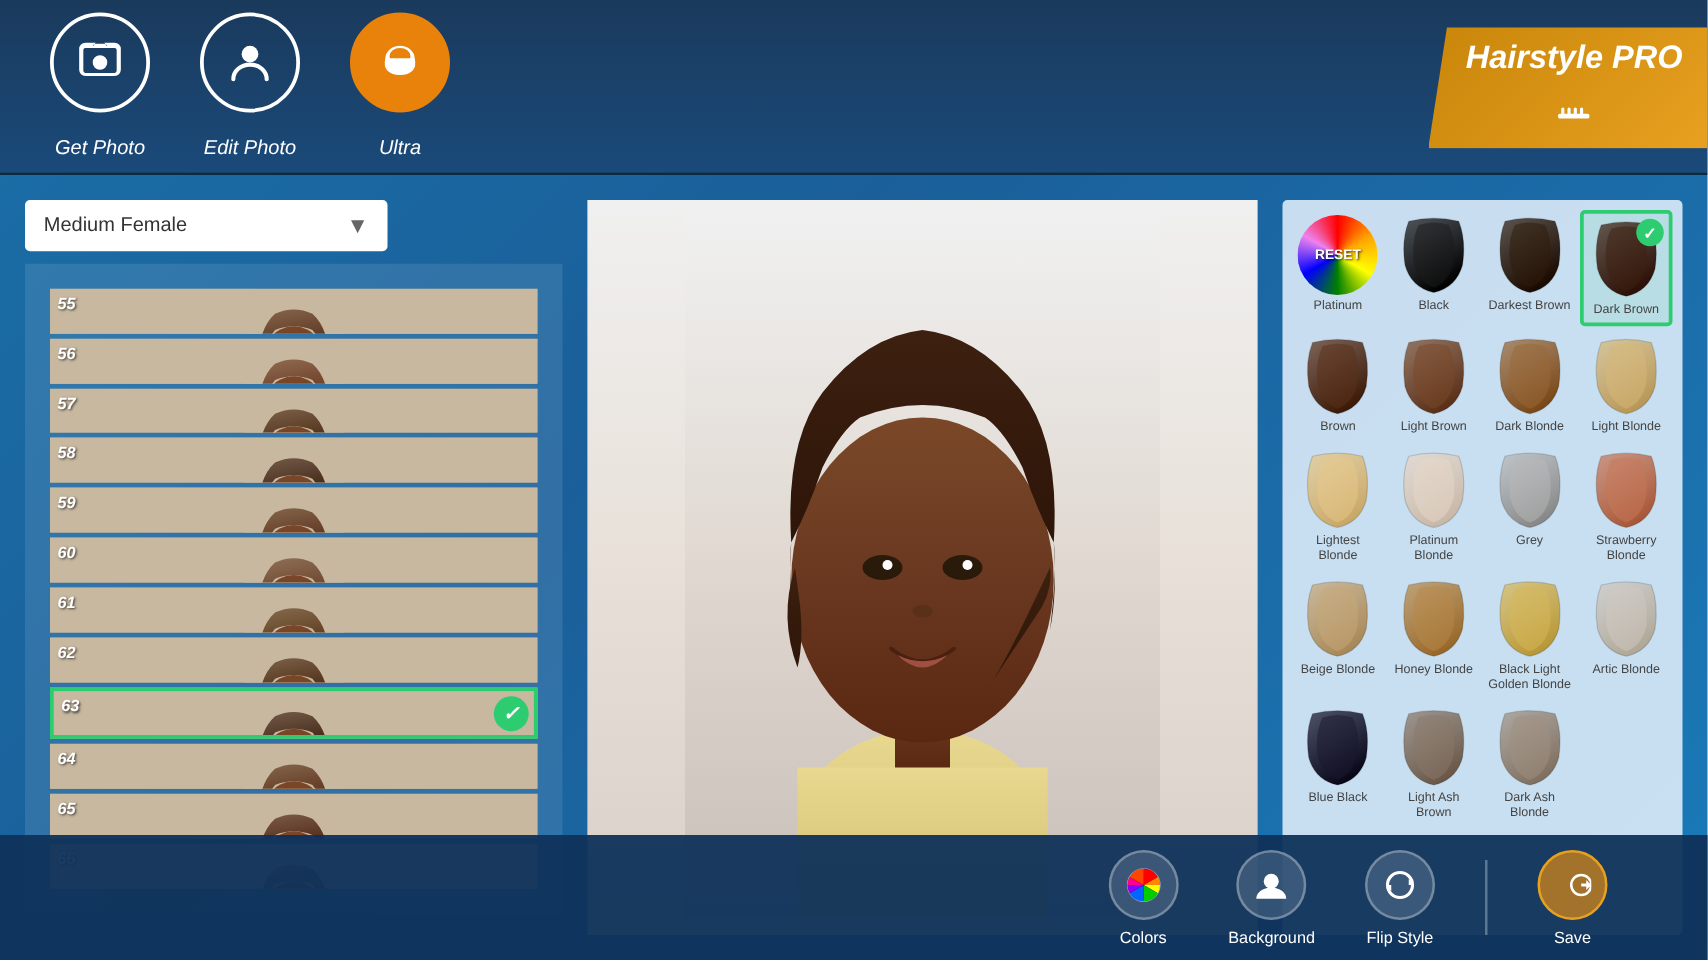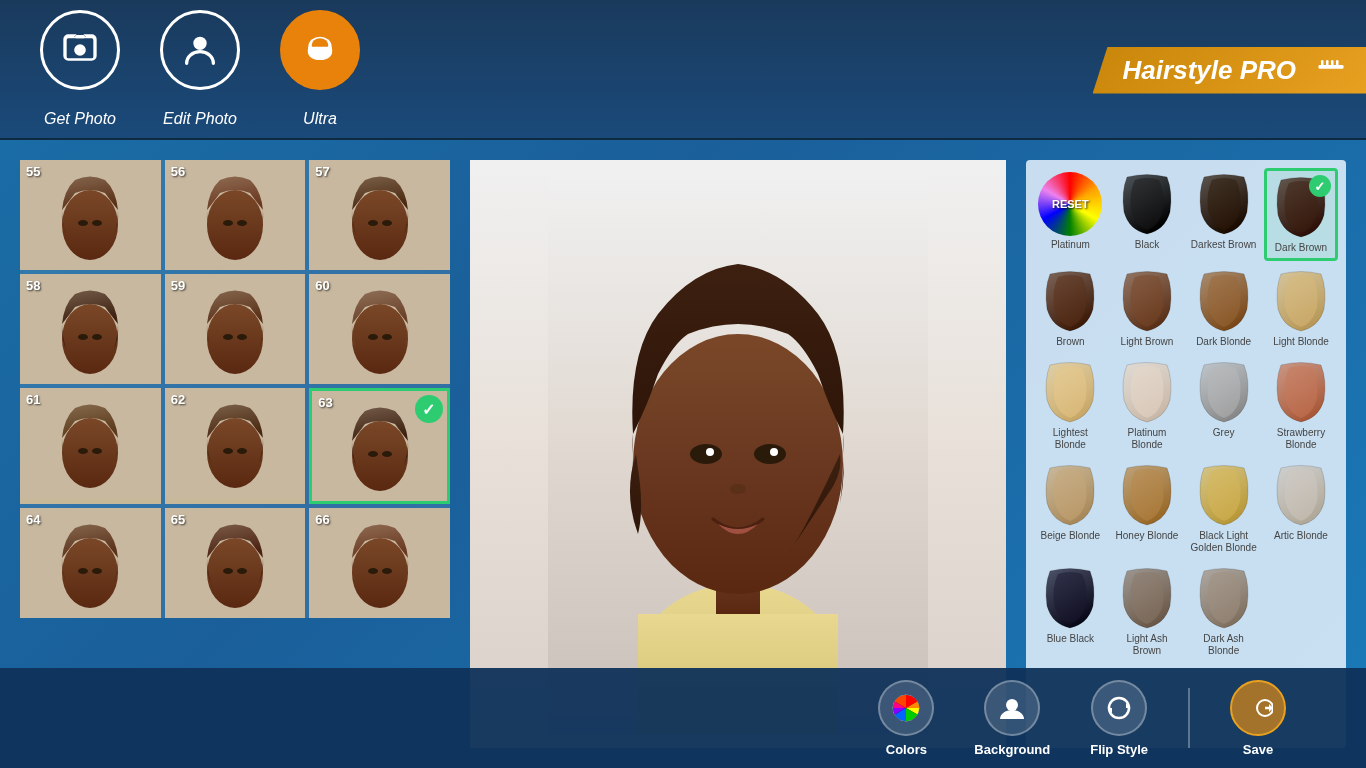--- a/index.html
+++ b/index.html
@@ -81,20 +81,21 @@
       background: linear-gradient(135deg, #c8860a, #e8a020);
       padding: 8px 20px 8px 30px;
       color: white;
       font-size: 26px;
       font-weight: bold;
       font-style: italic;
       clip-path: polygon(15px 0%, 100% 0%, 100% 100%, 0% 100%);
       display: flex;
       align-items: center;
       gap: 20px;
+      flex-direction: column;
     }
 
     
     .main-content {
       display: flex;
       width: 100%;
       height: 628px;
       padding: 20px;
       gap: 20px;
     }
@@ -126,26 +127,27 @@
       cursor: pointer;
     }
 
     .dropdown-arrow {
       color: #666;
       font-size: 18px;
     }
 
     .styles-grid {
       display: grid;
-      grid-template-columns: repeat(3, 1fr);
+      grid-template-columns: repeat(1, 1fr);
       gap: 4px;
       background: rgba(255,255,255,0.1);
-      padding: 0;
+      padding: 20px;
       overflow-y: auto;
       max-height: 520px;
+      font-style: italic;
     }
 
     .style-item {
       position: relative;
       background: #c8b89a;
       cursor: pointer;
       overflow: hidden;
     }
 
     .style-item.selected {
@@ -313,21 +315,20 @@
       margin: 0 20px;
     }
 
     .toolbar-btn {
       display: flex;
       flex-direction: column;
       align-items: center;
       gap: 6px;
       cursor: pointer;
       padding: 10px 20px;
-      font-weight: bold;
     }
 
     .toolbar-icon-circle {
       width: 56px;
       height: 56px;
       border-radius: 50%;
       background: rgba(255,255,255,0.15);
       border: 2px solid rgba(255,255,255,0.3);
       display: flex;
       align-items: center;
@@ -398,20 +399,26 @@
         <rect x="12" y="4" width="2" height="5" rx="1" fill="white"></rect>
         <rect x="16" y="4" width="2" height="5" rx="1" fill="white"></rect>
       </svg>
     </div>
   </div>
 </div>
 
 <div class="main-content">
 
   <div class="styles-panel">
+    <div class="dropdown-container">
+      <div class="dropdown">
+        <span>Medium Female</span>
+        <span class="dropdown-arrow">▼</span>
+      </div>
+    </div>
 
     <div class="styles-grid">
 
     <div class="style-item">
       <div class="style-thumb">
         <svg viewBox="0 0 80 100" width="80" height="100">
           <defs>
             <linearGradient id="sg0" x1="0" y1="0" x2="0.3" y2="1">
               <stop offset="0%" stop-color="#5a3018" stop-opacity="0.6"></stop>
               <stop offset="100%" stop-color="#5a3018" stop-opacity="1"></stop>

